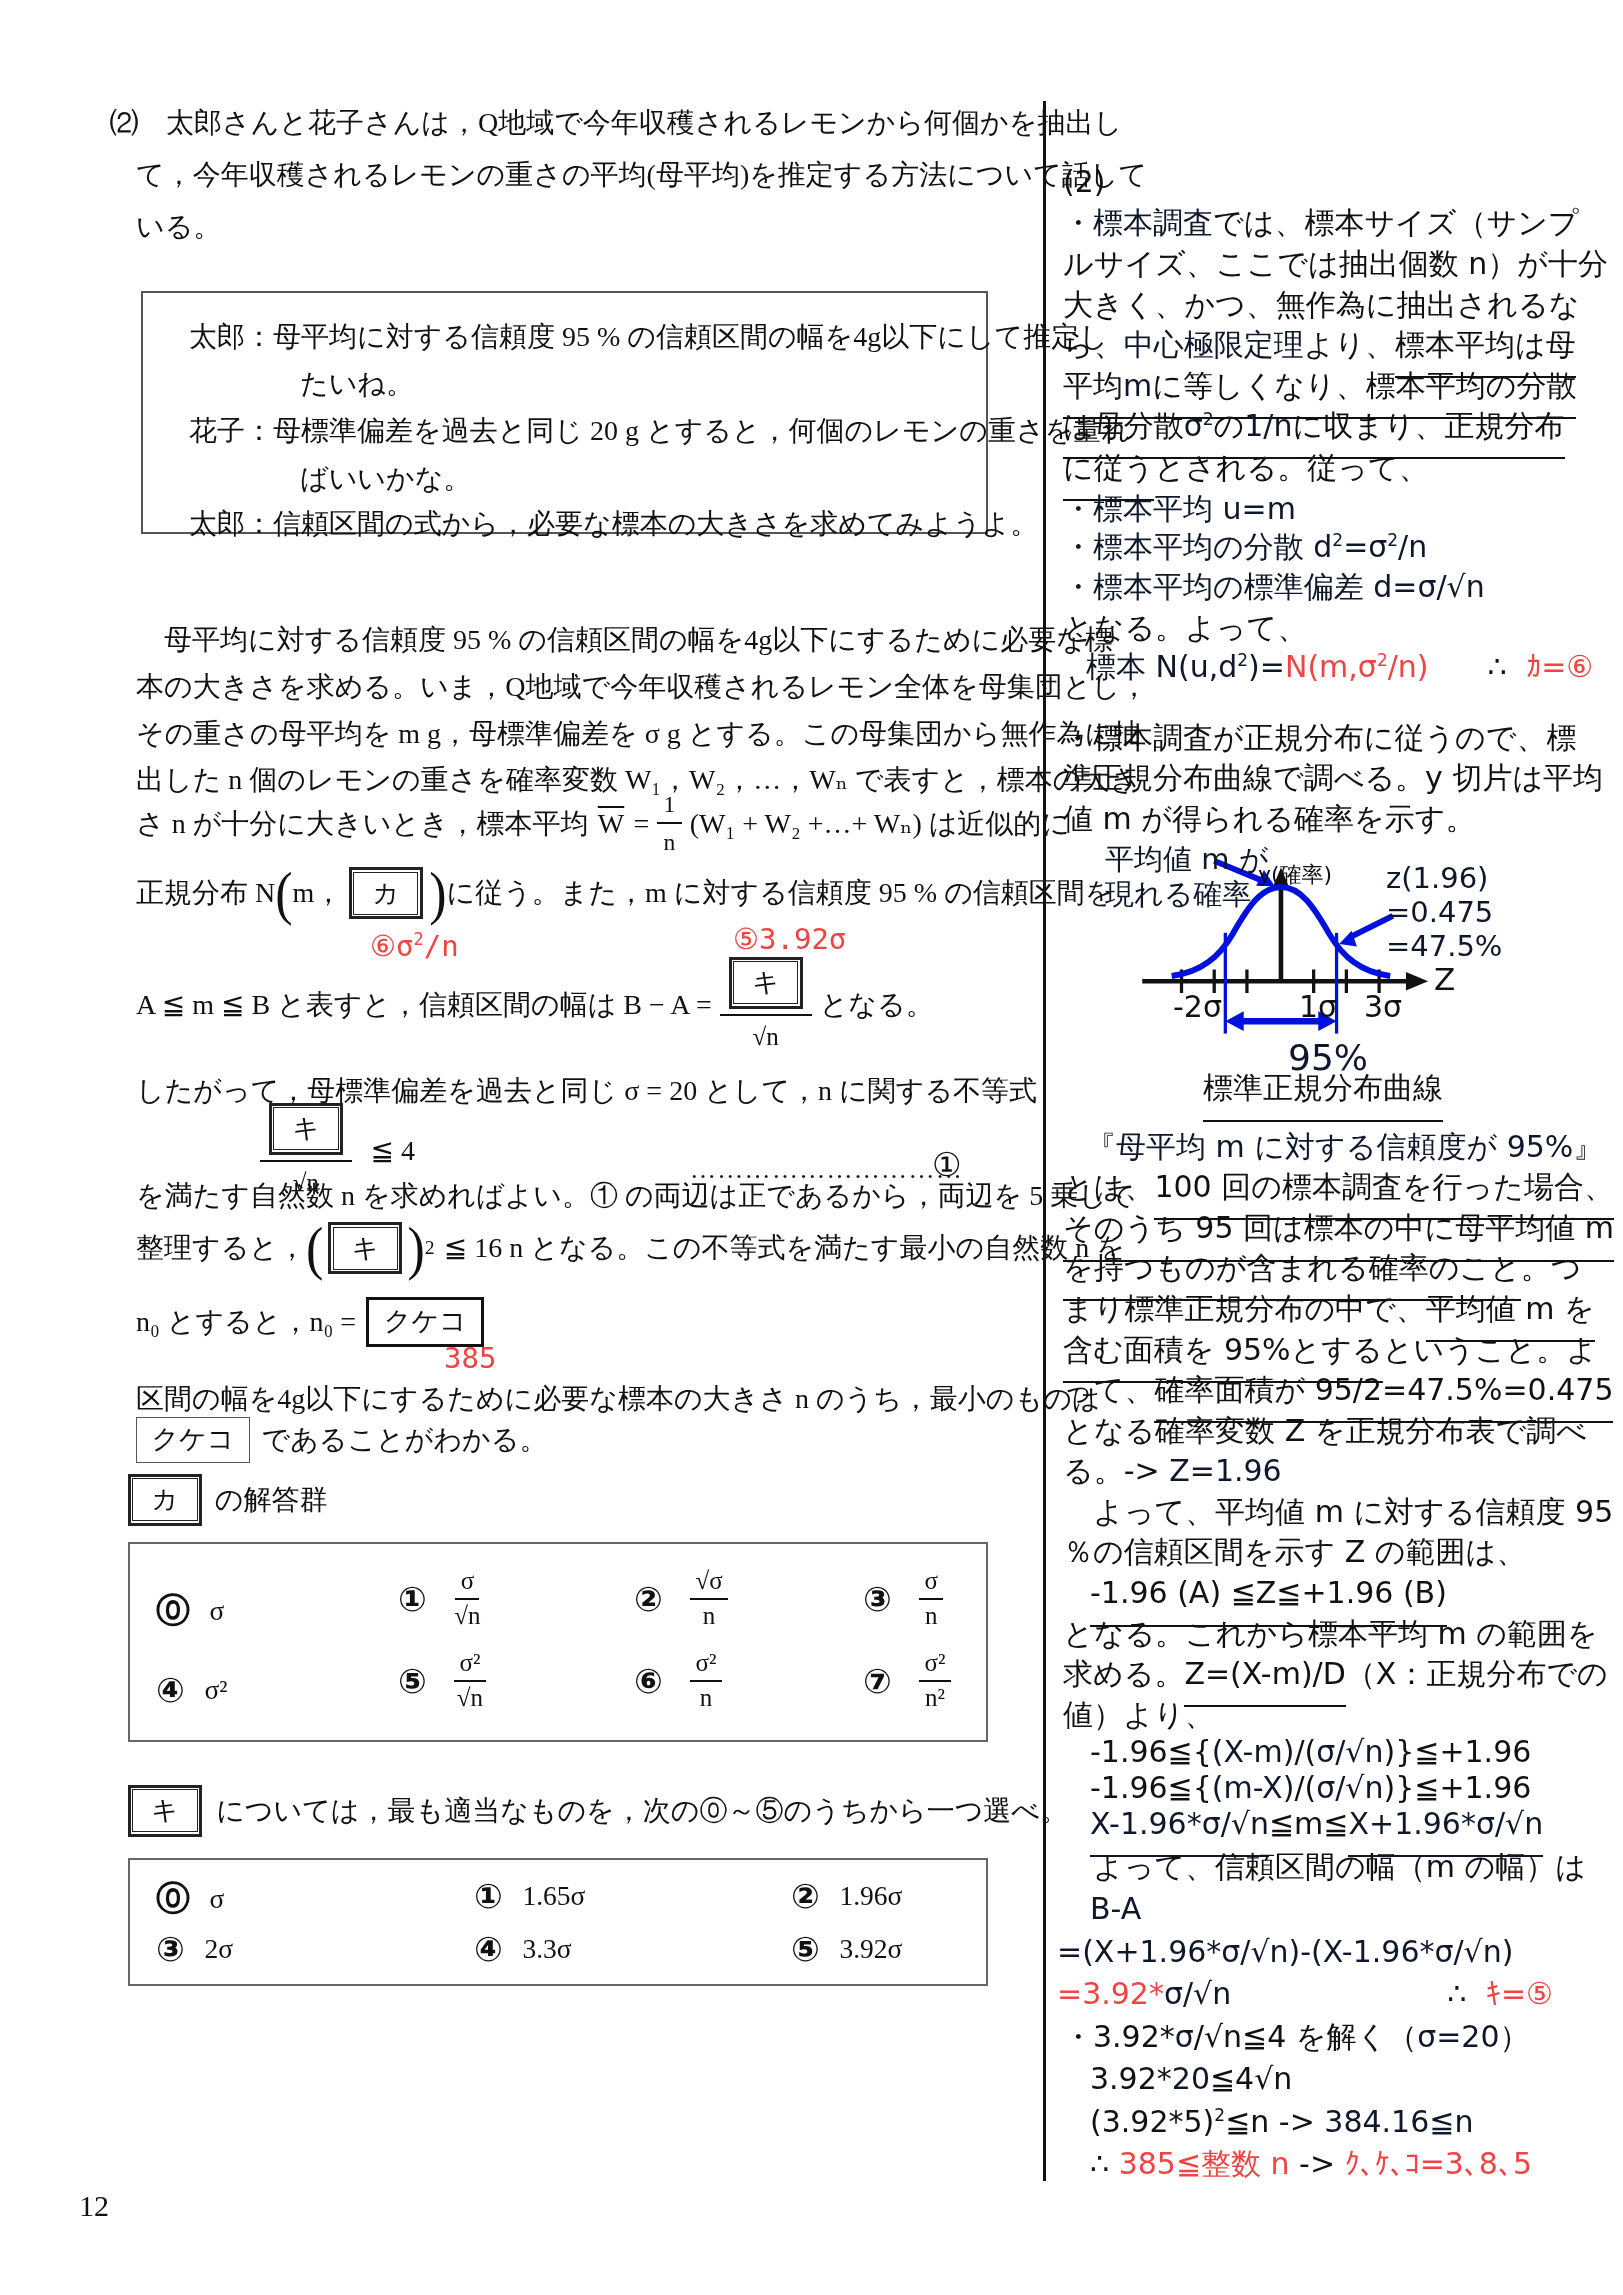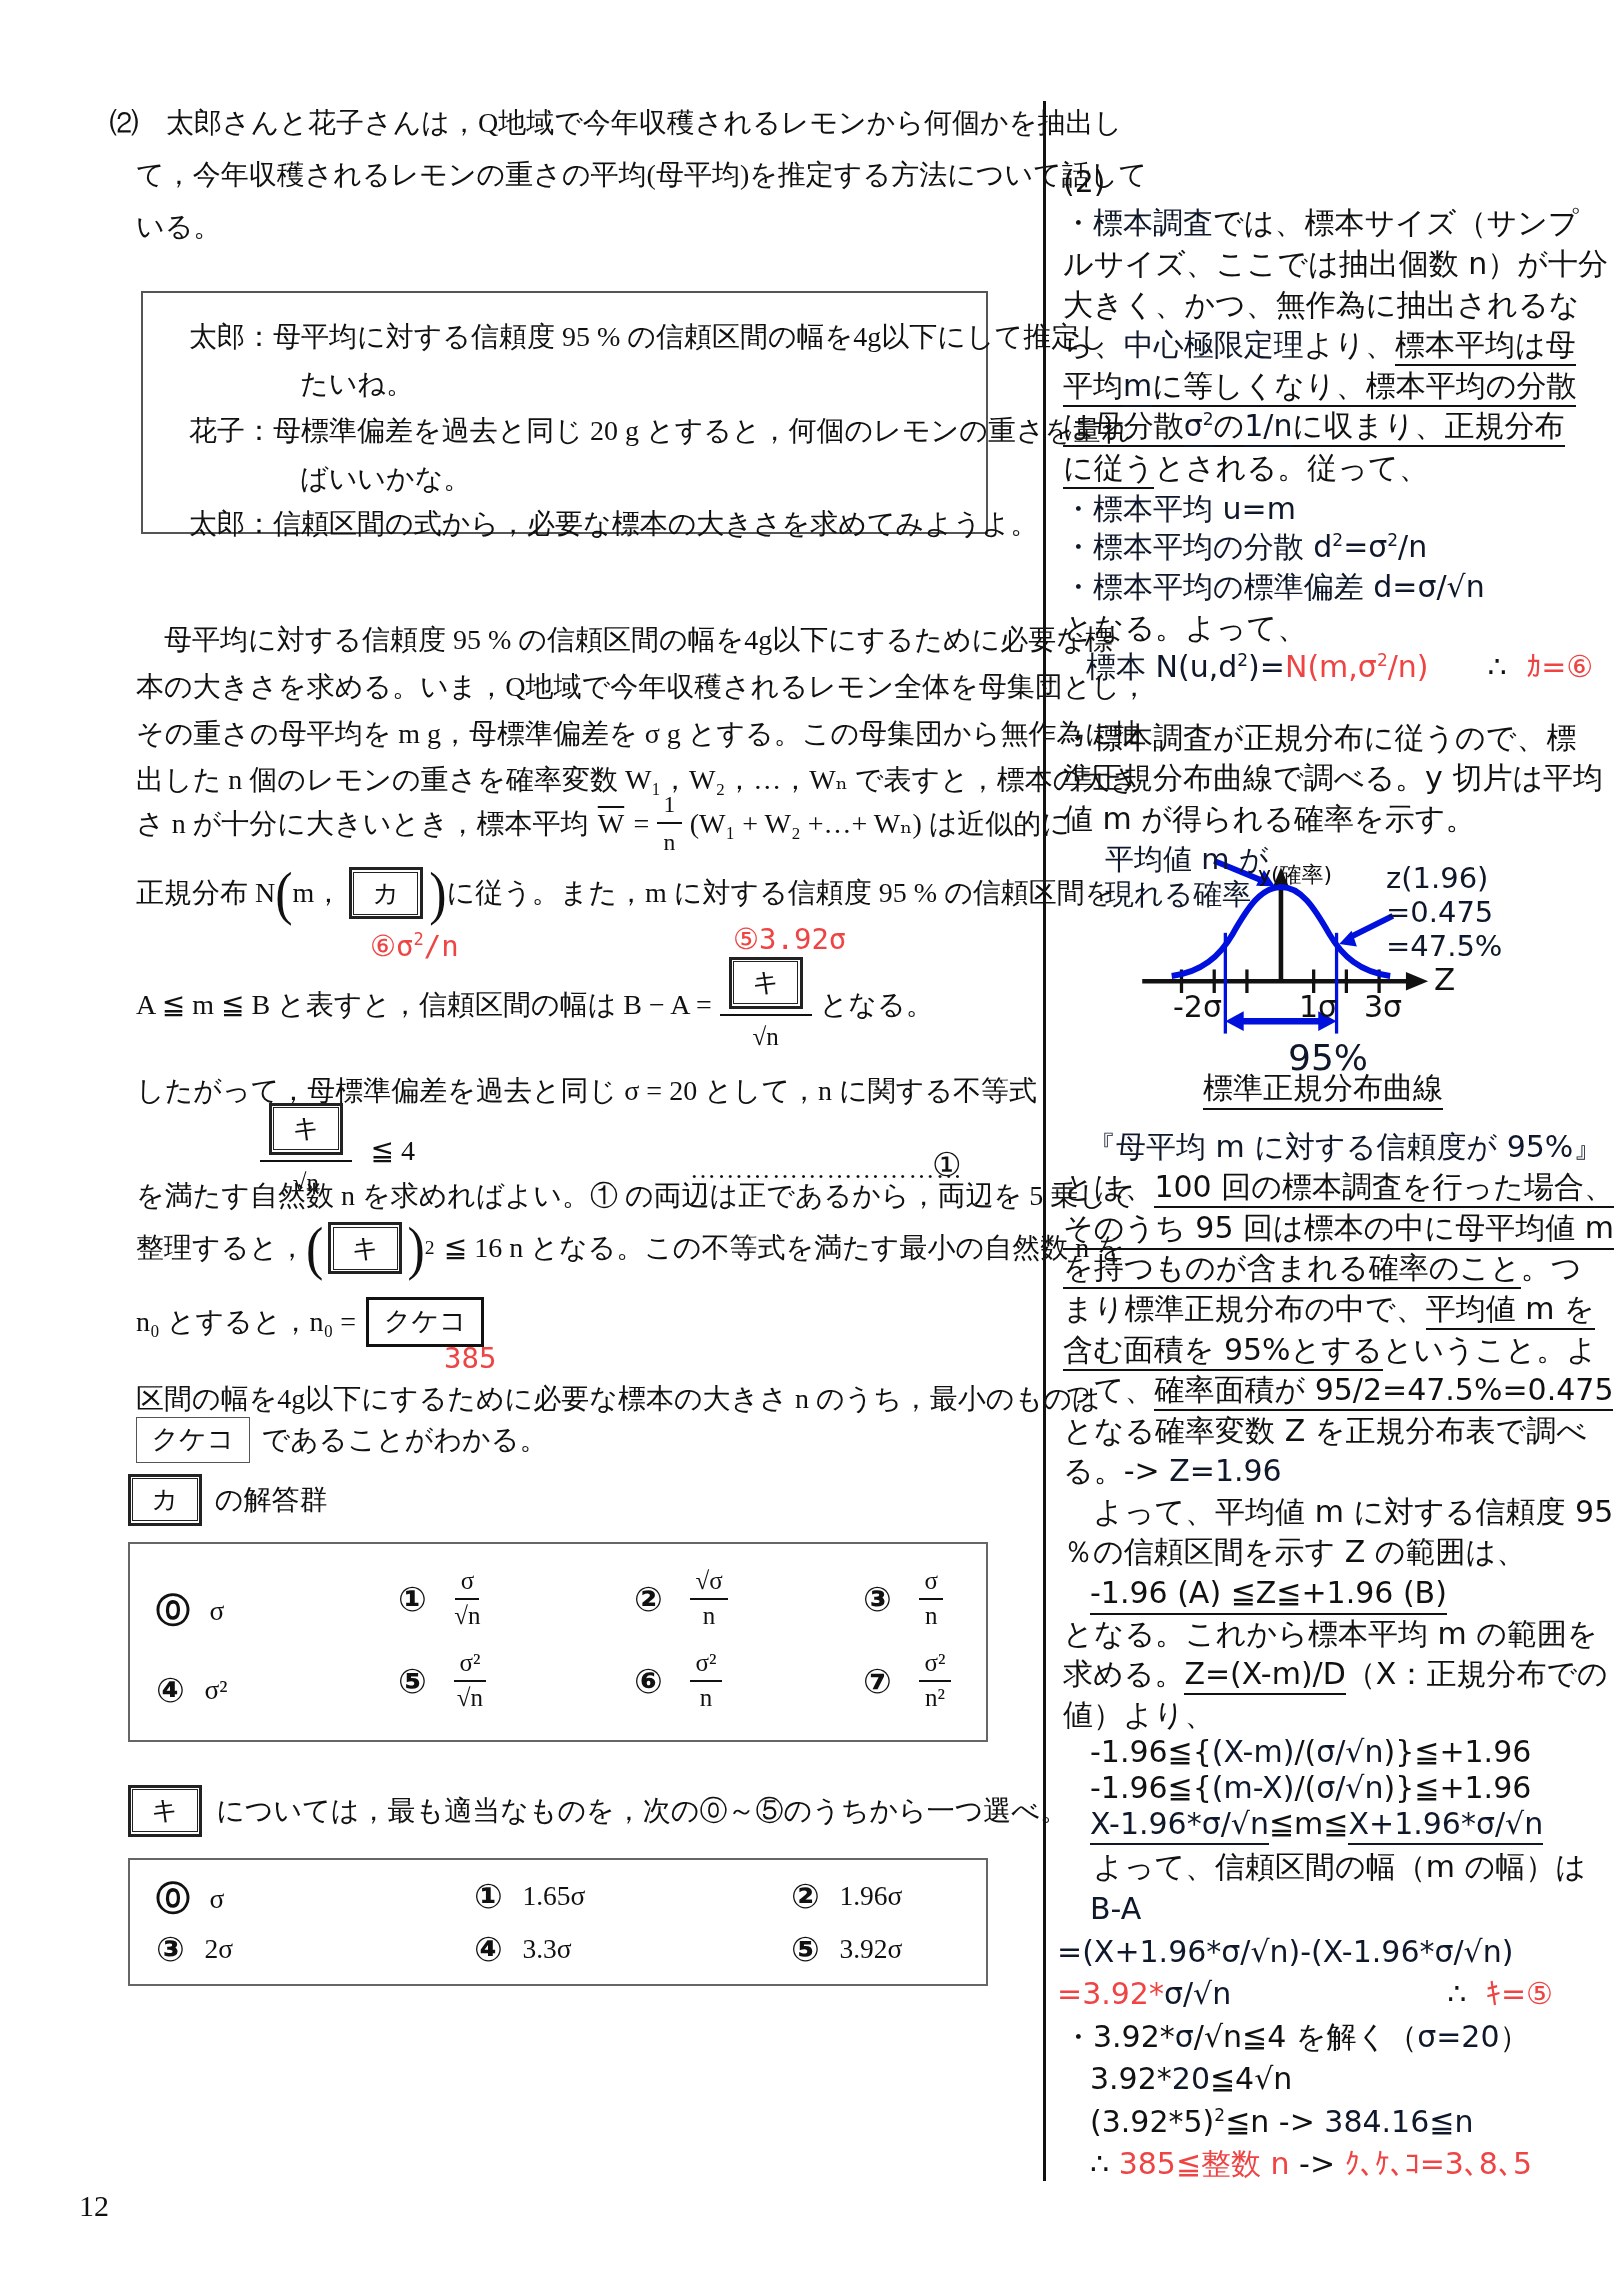--- a/index.html
+++ b/index.html
@@ -4,21 +4,21 @@
 <style>
   html,body{margin:0;padding:0;background:#e8e8e8}
   .page{position:relative;width:1623px;height:2295px;background:#ffffff;overflow:hidden;
         font-family:"Liberation Serif","DejaVu Serif",serif;color:#111}
   .L{position:absolute;white-space:nowrap;font-size:28px;line-height:1.3}
   .flex{display:flex;align-items:center}
   .R{position:absolute;white-space:nowrap;font-size:30px;line-height:1.2;
      font-family:"DejaVu Sans","Liberation Sans",sans-serif}
   .b{color:#0f172a}
   .r{color:#ef4444}
-  .u{border-bottom:2.6px solid currentColor;padding-bottom:2px}
+  .u{border-bottom:2.6px solid currentColor;padding-bottom:14px}
   .sp{font-size:17px;vertical-align:super;line-height:0}
   .dialog{position:absolute;border:2px solid #555;background:#fff}
   .dbox{display:inline-block;border:3.3px solid #222;padding:1.3px;vertical-align:middle;background:#fff}
   .dbox .in{display:block;border:1.3px solid #222;padding:0 18.3px;font-size:26px;line-height:41px}
   .sbox{display:inline-block;border:3.3px solid #111;padding:1.3px 14.4px;vertical-align:middle;font-size:27px;line-height:41px}
   .sbox2{display:inline-block;border:1.3px solid #555;padding:1.3px 14.4px;vertical-align:middle;font-size:27px;line-height:41px}
   .frac{display:inline-flex;flex-direction:column;align-items:center;vertical-align:middle;margin:0 7.9px}
   .fn{display:block;padding:0 9.2px 5.2px;border-bottom:2.6px solid #111;text-align:center}
   .fd{display:block;padding-top:5.2px;text-align:center}
   .sfrac .fn,.sfrac .fd{font-size:23.6px;padding:0 6.5px 2.6px}

